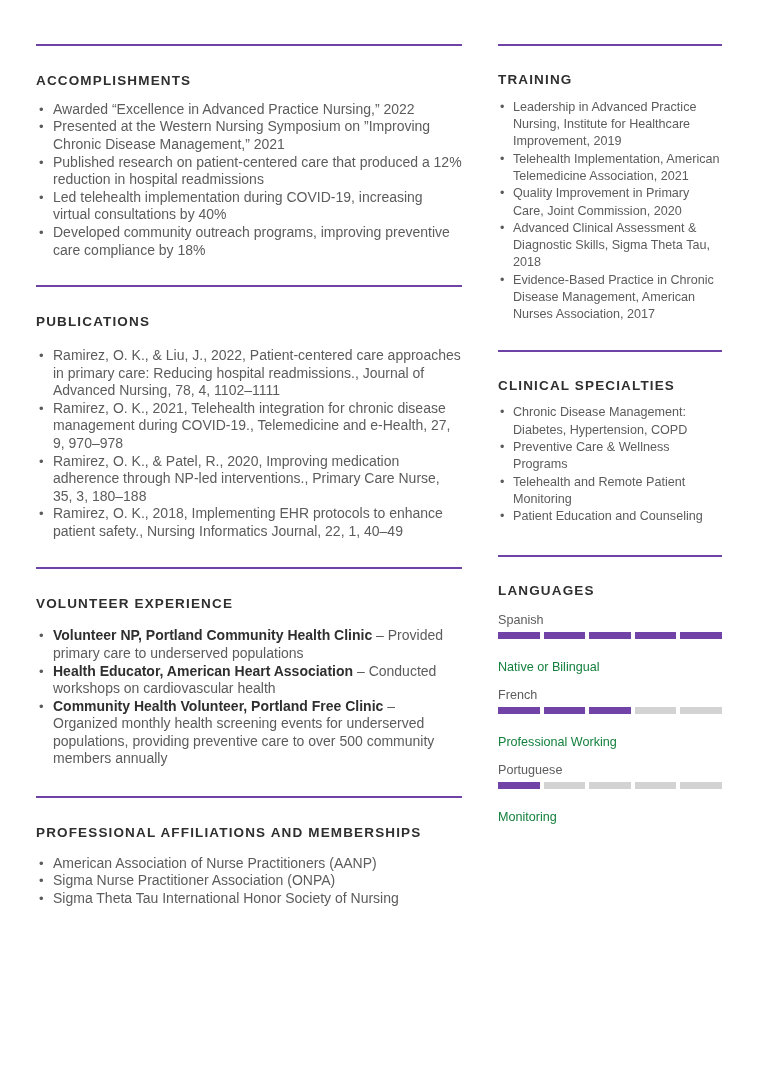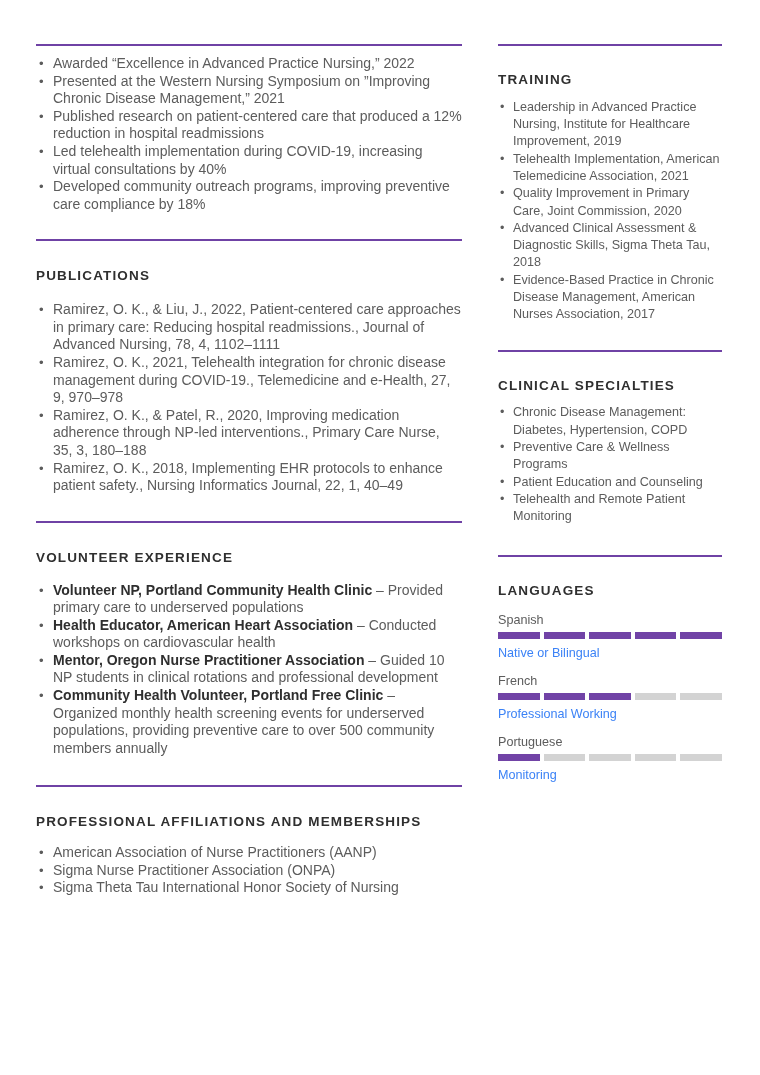--- a/index.html
+++ b/index.html
@@ -98,22 +98,22 @@
   .lang-item { margin-bottom: 11px; }
   .lang-name {
     font-size: 12.6px;
     line-height: 17px;
     color: #5c5c5c;
     margin-bottom: 3px;
   }
   .lang-level {
     font-size: 12.6px;
     line-height: 17px;
-    color: #3b82f6;
-    margin-top: 6px;
+    color: #15803d;
+    margin-top: 20px;
   }
   .lang-bar {
     display: flex;
     gap: 4px;
     width: 224px;
     height: 7px;
   }
   .lang-seg {
     flex: 1 1 0;
     height: 7px;
@@ -124,20 +124,21 @@
 </head>
 <body>
 
 <div class="page">
   <div class="columns">
 
     <div class="col-left">
 
       <div class="section sec-accomplishments">
         <div class="rule"></div>
+        <h2 class="sec-head">ACCOMPLISHMENTS</h2>
         <ul class="bullets">
           <li>Awarded “Excellence in Advanced Practice Nursing,” 2022</li>
           <li>Presented at the Western Nursing Symposium on ”Improving Chronic Disease Management,” 2021</li>
           <li>Published research on patient-centered care that produced a 12% reduction in hospital readmissions</li>
           <li>Led telehealth implementation during COVID-19, increasing virtual consultations by 40%</li>
           <li>Developed community outreach programs, improving preventive care compliance by 18%</li>
         </ul>
       </div>
 
       <div class="section sec-publications" style="margin-top:26px;">
@@ -150,21 +151,20 @@
           <li>Ramirez, O. K., 2018, Implementing EHR protocols to enhance patient safety., Nursing Informatics Journal, 22, 1, 40–49</li>
         </ul>
       </div>
 
       <div class="section sec-volunteer" style="margin-top:26px;">
         <div class="rule"></div>
         <h2 class="sec-head">VOLUNTEER EXPERIENCE</h2>
         <ul class="bullets">
           <li><span class="lead">Volunteer NP, Portland Community Health Clinic</span><span> – Provided primary care to underserved populations</span></li>
           <li><span class="lead">Health Educator, American Heart Association</span><span> – Conducted workshops on cardiovascular health</span></li>
-          <li><span class="lead">Mentor, Oregon Nurse Practitioner Association</span><span> – Guided 10 NP students in clinical rotations and professional development</span></li>
           <li><span class="lead">Community Health Volunteer, Portland Free Clinic</span><span> – Organized monthly health screening events for underserved populations, providing preventive care to over 500 community members annually</span></li>
         </ul>
       </div>
 
       <div class="section sec-affiliations" style="margin-top:28px;">
         <div class="rule"></div>
         <h2 class="sec-head">PROFESSIONAL AFFILIATIONS AND MEMBERSHIPS</h2>
         <ul class="bullets">
           <li>American Association of Nurse Practitioners (AANP)</li>
           <li>Sigma Nurse Practitioner Association (ONPA)</li>
@@ -187,22 +187,22 @@
           <li>Evidence-Based Practice in Chronic Disease Management, American Nurses Association, 2017</li>
         </ul>
       </div>
 
       <div class="section sec-specialties" style="margin-top:26px;">
         <div class="rule"></div>
         <h2 class="sec-head">CLINICAL SPECIALTIES</h2>
         <ul class="bullets">
           <li>Chronic Disease Management: Diabetes, Hypertension, COPD</li>
           <li>Preventive Care &amp; Wellness Programs</li>
+          <li>Telehealth and Remote Patient Monitoring</li>
           <li>Patient Education and Counseling</li>
-          <li>Telehealth and Remote Patient Monitoring</li>
         </ul>
       </div>
 
       <div class="section sec-languages" style="margin-top:29px;">
         <div class="rule"></div>
         <h2 class="sec-head">LANGUAGES</h2>
         <div class="lang-block">
 
           <div class="lang-item">
             <div class="lang-name">Spanish</div>

